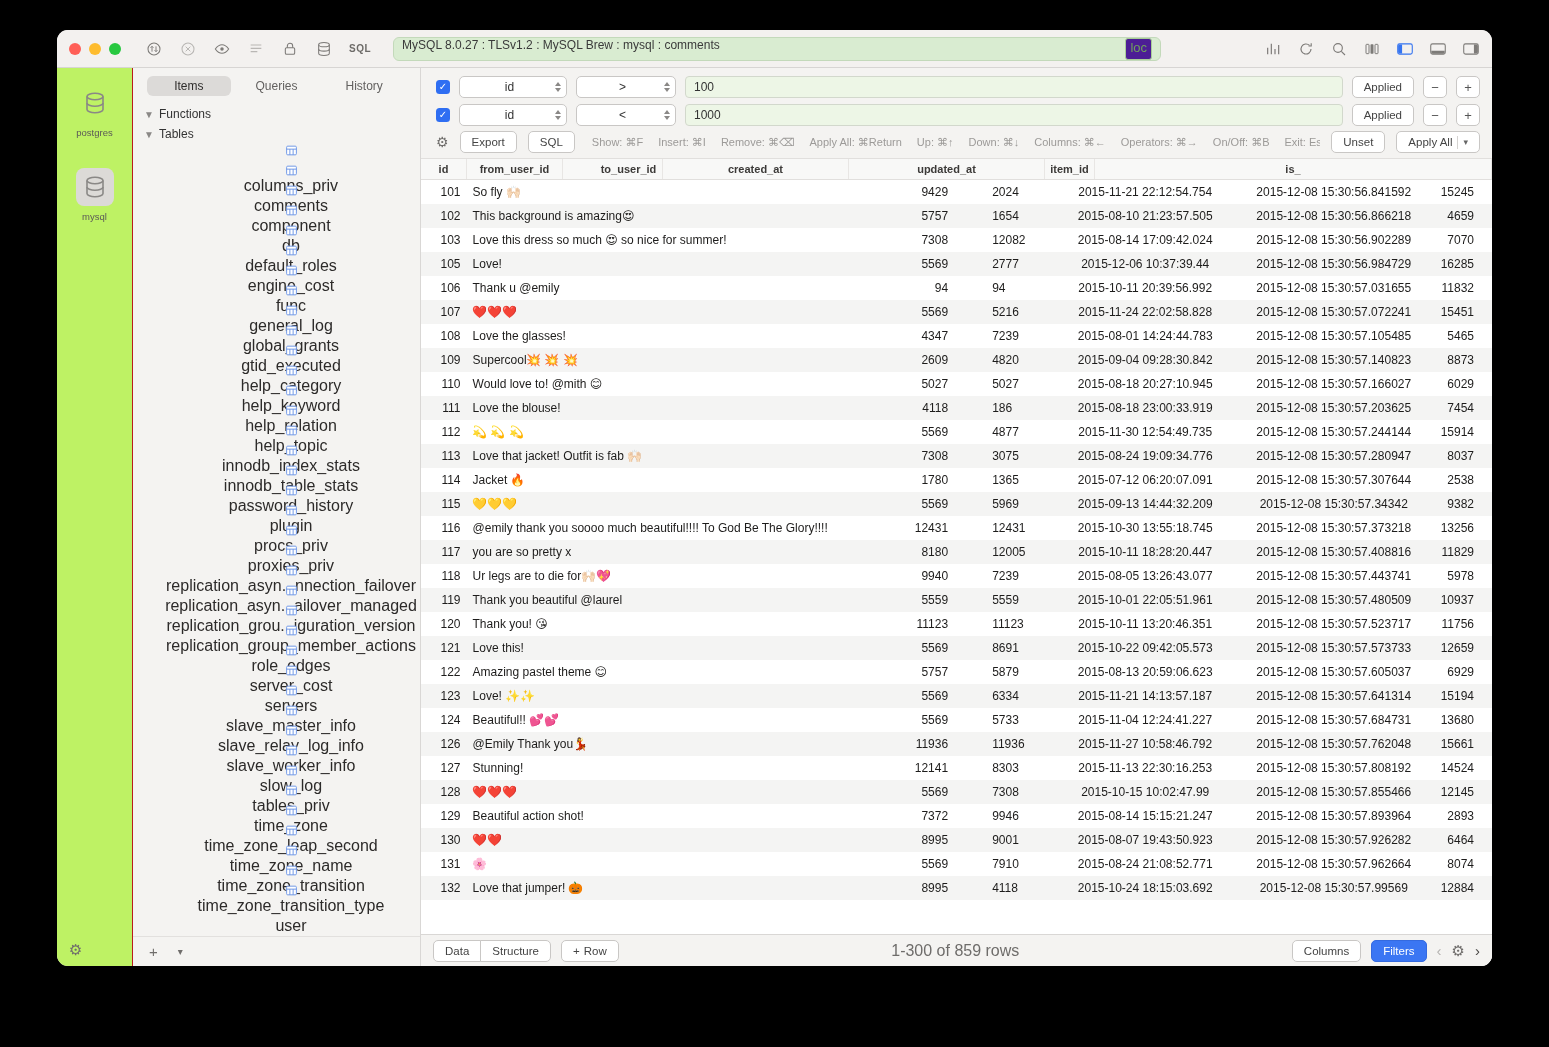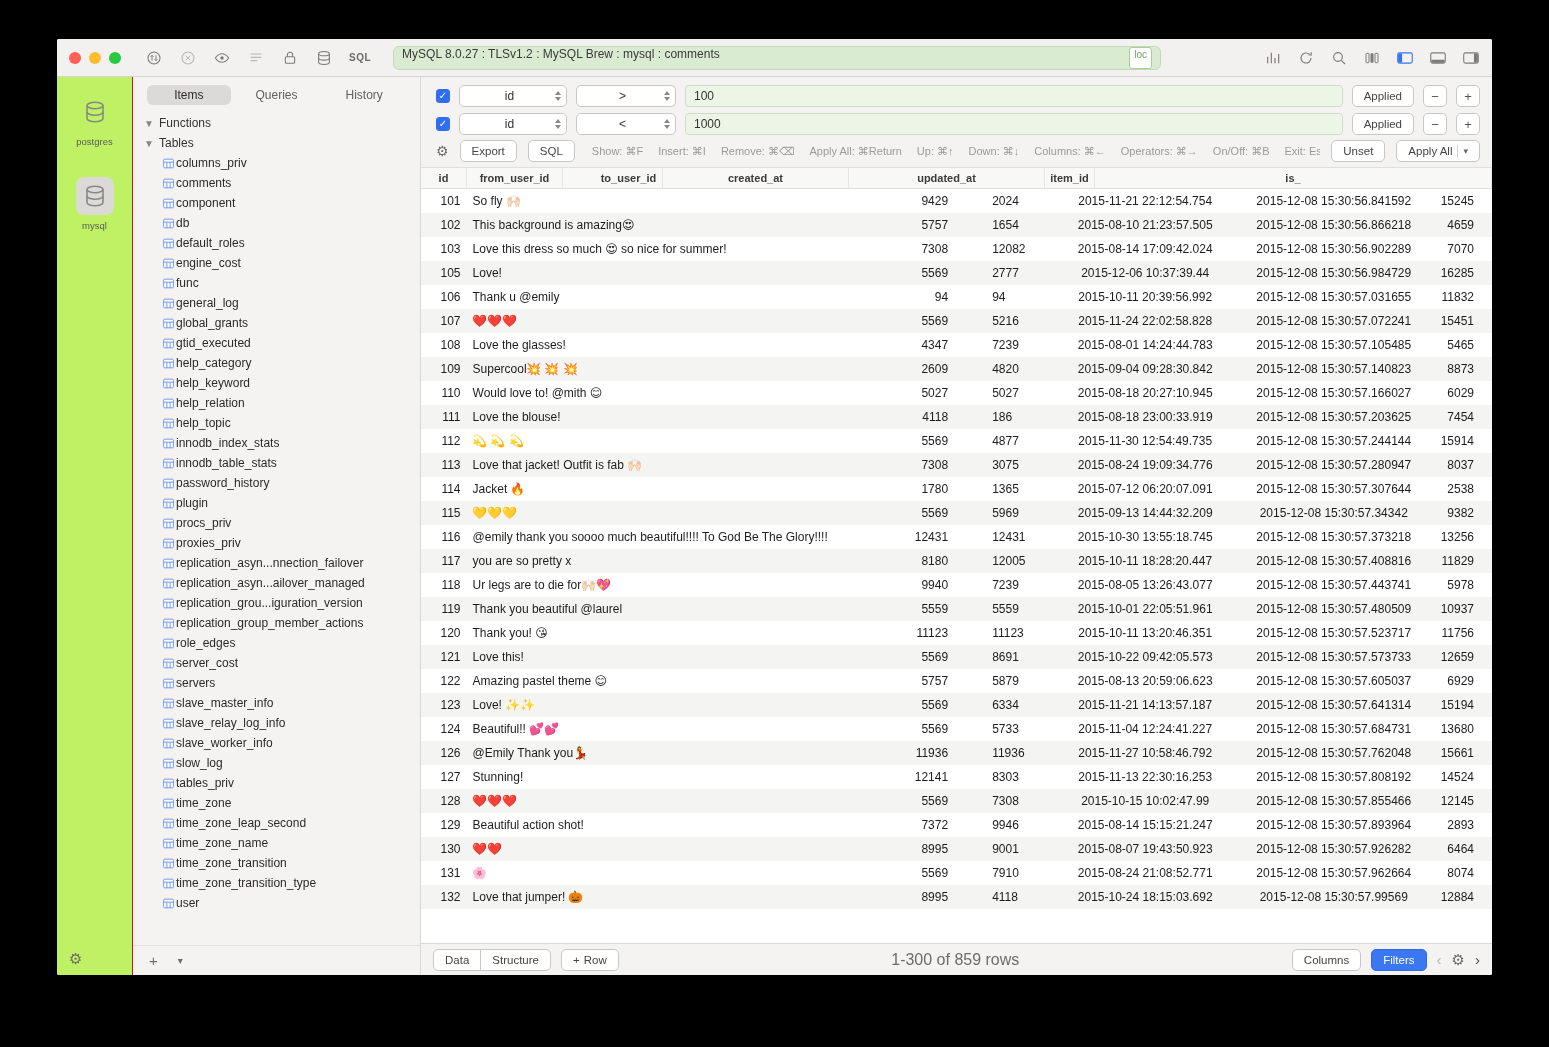--- a/index.html
+++ b/index.html
@@ -1,35 +1,35 @@
 <!DOCTYPE html>
 <html><head>
 <meta charset="utf-8">
 <style>
   * { margin:0; padding:0; box-sizing:border-box; }
   html,body { width:1549px; height:1047px; background:#000; font-family:"Liberation Sans","DejaVu Sans",sans-serif; overflow:hidden; }
 
-  .window { position:absolute; left:57px; top:39px; width:1435px; height:936px; background:#f4f3f1;
-            border-radius:2px; overflow:hidden; box-shadow:0 25px 70px rgba(0,0,0,.65); display:flex; flex-direction:column; }
+  .window { position:absolute; left:57px; top:30px; width:1435px; height:936px; background:#f4f3f1;
+            border-radius:11px; overflow:hidden; box-shadow:0 25px 70px rgba(0,0,0,.65); display:flex; flex-direction:column; }
 
   
   .titlebar { height:38px; flex:0 0 38px; background:#f3f1ef; border-bottom:1px solid #d7d5d3;
               display:flex; align-items:center; padding:0 12px; }
   .traffic { display:flex; gap:8px; margin-right:24px; }
   .tl { width:12px; height:12px; border-radius:50%; display:inline-block; }
   .tl.red{ background:#ff5f57; } .tl.yellow{ background:#febc2e; } .tl.green{ background:#28c840; }
   .tbicons { display:flex; align-items:center; gap:16px; color:#7d7b78; }
   .tbicons .dim { color:#b9b7b4; }
   .ticon { width:18px; height:18px; display:inline-flex; align-items:center; justify-content:center; }
   .ticon svg { width:16px; height:16px; }
   .sql-label { font-size:10px; font-weight:bold; color:#6d6b68; letter-spacing:.5px; }
   .titlebox { flex:1; max-width:768px; height:24px; margin:0 18px 0 22px; background:#d9ecd1; border:1px solid #c3d9ba;
               border-radius:6px; display:flex; padding:0 8px; font-size:12px; color:#3a3a3a; }
   .titlebox .ttext { flex:1; white-space:nowrap; overflow:hidden; }
-  .loc-badge { font-size:10px; color:#6f9f5d; border:1px solid #a9cd97; background:#ffffff; border-radius:3px; padding:1px 4px;margin-left:24px; }
+  .loc-badge { font-size:13px; color:#6f9f5d; border:1px solid #a9cd97; background:#4c1d95; border-radius:3px; padding:1px 4px;margin-left:24px; }
   .tbright { margin-left:auto; display:flex; align-items:center; gap:15px; color:#7d7b78; }
   .tbright .accent { color:#3574f0; }
 
   
   .body { flex:1; display:flex; min-height:0; }
 
   .connstrip { width:76px; flex:0 0 76px; background:#bef264; border-right:1px solid #b91c1c;
                display:flex; flex-direction:column; align-items:center; padding-top:16px; }
   .conn-item { display:flex; flex-direction:column; align-items:center; gap:5px; margin-bottom:30px; cursor:default; }
   .conn-iconwrap { width:38px; height:38px; display:flex; align-items:center; justify-content:center; border-radius:8px; color:#8a8886; }
@@ -48,21 +48,21 @@
                  display:flex; align-items:center; gap:5px; padding:0 7px; }
   .searchfield input { border:0; outline:0; background:transparent; font-size:11.5px; color:#333; width:100%;
                        font-family:"Liberation Sans","DejaVu Sans",sans-serif; }
   .searchfield input::placeholder { color:#a0providede; color:#a09e9c; }
   .sf-icon svg, .sliders svg { width:12px; height:12px; }
   .sf-icon { color:#8e8c8a; display:flex; }
   .sliders { color:#6f6d6b; display:flex; } .sliders svg { width:15px; height:15px; }
   .tree { flex:1; overflow:hidden; padding-top:4px; }
   .tgroup { height:20px; display:flex; align-items:center; gap:6px; padding-left:11px; font-size:12px; color:#333; }
   .disc { color:#8a8886; font-size:10px; width:9px; }
-  .titem { height:20px; display:flex; align-items:center; gap:1px; padding-left:29px; font-size:12px; color:#2c2a29; white-space:nowrap; }
+  .titem { height:20px; display:flex; align-items:center; gap:20px; padding-left:29px; font-size:16px; color:#2c2a29; white-space:nowrap;flex-direction:column; }
   .titem .gicon { color:#6f97e6; display:flex; }
   .titem .gicon svg { width:13px; height:13px; }
   .sidebar-bottom { height:30px; flex:0 0 30px; border-top:1px solid #e2e0de; display:flex; align-items:center; gap:20px; padding:0 16px; color:#6f6d6b; }
   .plusglyph { font-size:15px; } .chevglyph { font-size:10px; }
 
   
   .main { flex:1; min-width:0; display:flex; flex-direction:column; background:#f4f3f1; }
   .filters { padding:8px 12px 4px 15px; display:flex; flex-direction:column; gap:6px; }
   .frow { height:22px; display:flex; align-items:center; gap:9px; }
   .cb { width:14px; height:14px; border-radius:3.5px; background:#2f6ef2; color:#fff; font-size:10px;

